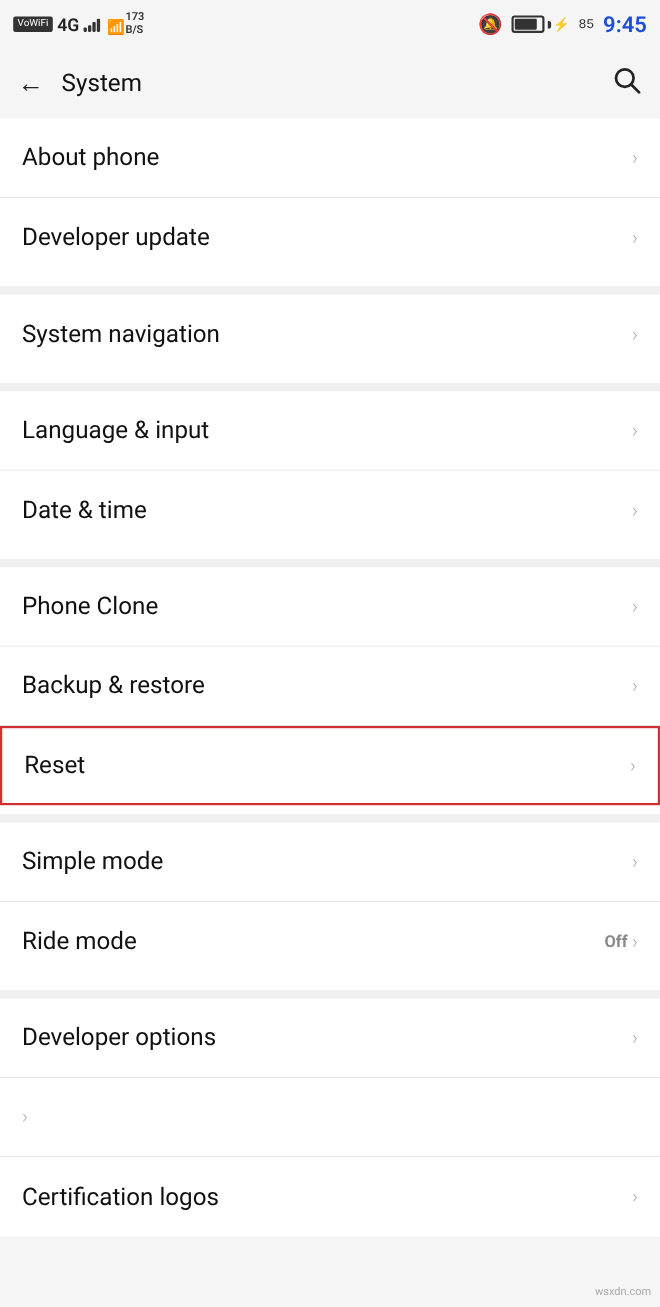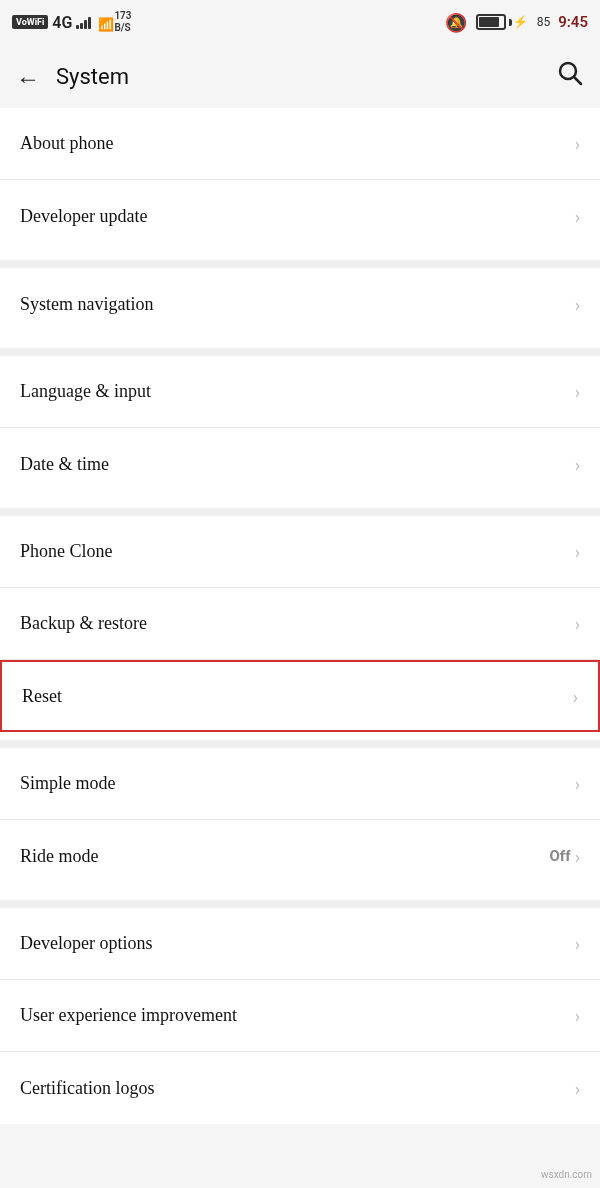--- a/index.html
+++ b/index.html
@@ -33,21 +33,21 @@
       gap: 4px;
       font-size: 11px;
       font-weight: 600;
       color: #222;
     }
 
     .vowifi-badge {
       background: #333;
       color: white;
       font-size: 9px;
-      font-weight: bold;
+      font-weight: normal;
       padding: 2px 4px;
       border-radius: 2px;
     }
 
     .signal-bars {
       display: flex;
       align-items: flex-end;
       gap: 1px;
       height: 14px;
     }
@@ -108,23 +108,23 @@
       margin-left: 1px;
     }
 
     .battery-percent {
       font-size: 12px;
       color: #333;
       font-weight: 500;
     }
 
     .time-text {
-      font-size: 15px;
+      font-size: 20px;
       font-weight: 600;
-      color: #7f1d1d;
+      color: #1d4ed8;
     }
 
     
     .header {
       width: 100%;
       height: 64px;
       background: #f5f5f5;
       display: flex;
       align-items: center;
       justify-content: space-between;
@@ -178,24 +178,23 @@
       background: #fff;
       cursor: pointer;
       position: relative;
     }
 
     .menu-item:last-child {
       border-bottom: none;
     }
 
     .menu-item-label {
-      font-size: 18px;
+      font-size: 22px;
       color: #111;
       font-weight: 400;
-      font-family: Liberation Serif, serif;
     }
 
     .menu-item-right {
       display: flex;
       align-items: center;
       gap: 4px;
     }
 
     .menu-item-value {
       font-size: 15px;
@@ -249,21 +248,21 @@
   </div>
   <div class="status-right">
     <span class="bell-icon">🔕</span>
     <div class="battery-container">
       <div class="battery-box">
         <div class="battery-fill"></div>
       </div>
       <div class="battery-tip"></div>
       <span class="battery-percent" style="font-size:12px;">⚡</span>
     </div>
-    <span style="font-size:12px;color:#333;">85</span>
+    <span style="font-size:12px;color:#333;font-family:Liberation Mono, monospace;">85</span>
     <span class="time-text">9:45</span>
   </div>
 </div>
 
 <div class="header">
   <div class="header-left">
     <span class="back-arrow">←</span>
     <span class="header-title">System</span>
   </div>
   <span class="search-icon-btn">
@@ -363,21 +362,20 @@
   <div class="section-divider"></div>
 
   <div class="menu-group">
     <div class="menu-item">
       <span class="menu-item-label">Developer options</span>
       <div class="menu-item-right">
         <span class="chevron">›</span>
       </div>
     </div>
     <div class="menu-item">
-      <span class="menu-item-label">User experience improvement</span>
       <div class="menu-item-right">
         <span class="chevron">›</span>
       </div>
     </div>
     <div class="menu-item">
       <span class="menu-item-label">Certification logos</span>
       <div class="menu-item-right">
         <span class="chevron">›</span>
       </div>
     </div>

